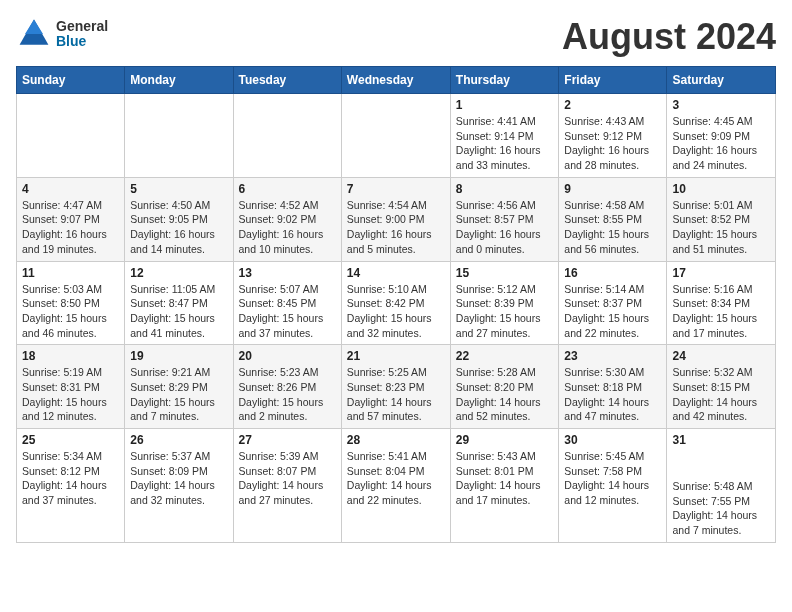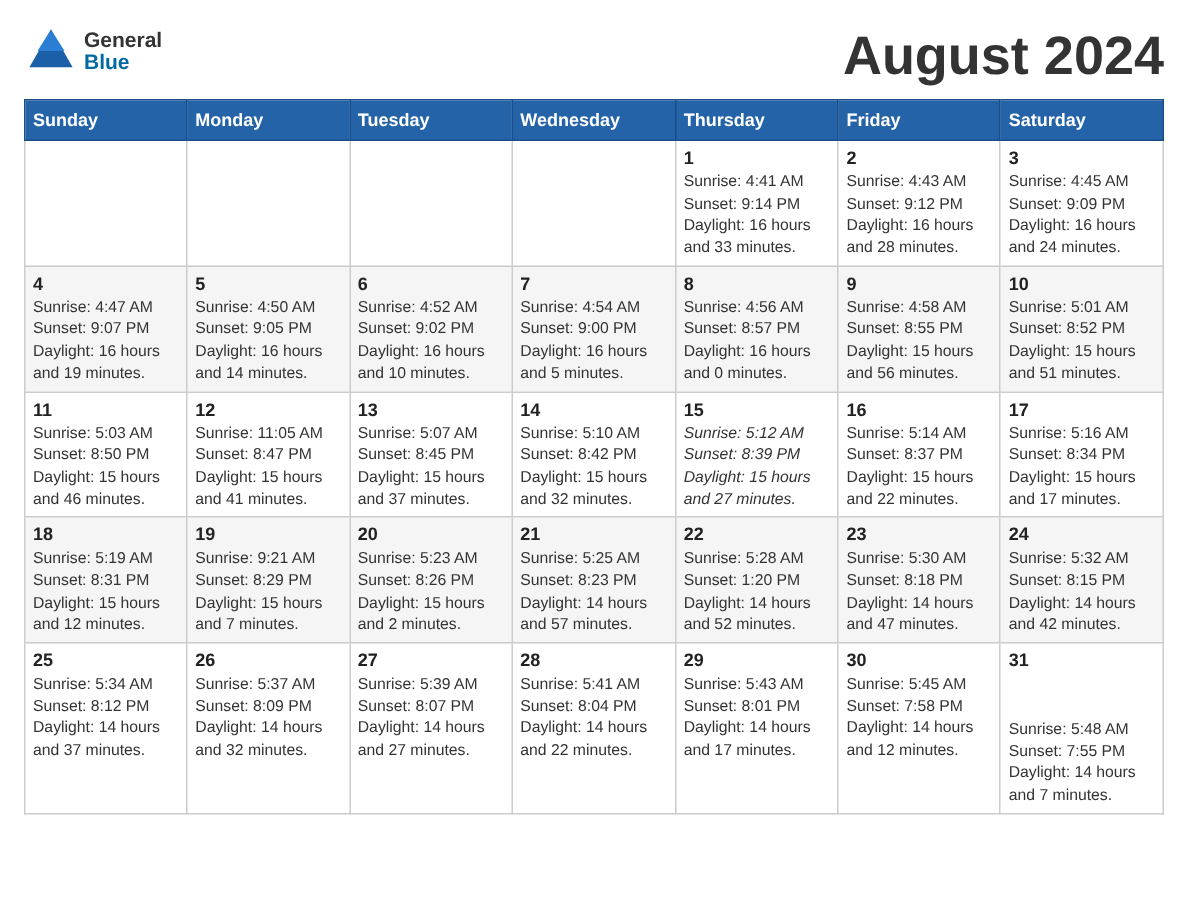--- a/index.html
+++ b/index.html
@@ -222,21 +222,21 @@
         </td>
         <td>
           <span class="day-num">14</span>
           <div class="day-info" style="white-space: pre-line;">Sunrise: 5:10 AM
 Sunset: 8:42 PM
 Daylight: 15 hours
 and 32 minutes.</div>
         </td>
         <td>
           <span class="day-num">15</span>
-          <div class="day-info" style="white-space: pre-line; font-style: italic;">Sunrise: 5:12 AM
+          <div class="day-info" style="white-space: pre-line;">Sunrise: 5:12 AM
 Sunset: 8:39 PM
 Daylight: 15 hours
 and 27 minutes.</div>
         </td>
         <td>
           <span class="day-num">16</span>
           <div class="day-info" style="white-space: pre-line;">Sunrise: 5:14 AM
 Sunset: 8:37 PM
 Daylight: 15 hours
 and 22 minutes.</div>
@@ -274,21 +274,21 @@
         <td>
           <span class="day-num">21</span>
           <div class="day-info" style="white-space: pre-line;">Sunrise: 5:25 AM
 Sunset: 8:23 PM
 Daylight: 14 hours
 and 57 minutes.</div>
         </td>
         <td>
           <span class="day-num">22</span>
           <div class="day-info" style="white-space: pre-line;">Sunrise: 5:28 AM
-Sunset: 1:20 PM
+Sunset: 8:20 PM
 Daylight: 14 hours
 and 52 minutes.</div>
         </td>
         <td>
           <span class="day-num">23</span>
           <div class="day-info" style="white-space: pre-line;">Sunrise: 5:30 AM
 Sunset: 8:18 PM
 Daylight: 14 hours
 and 47 minutes.</div>
         </td>

